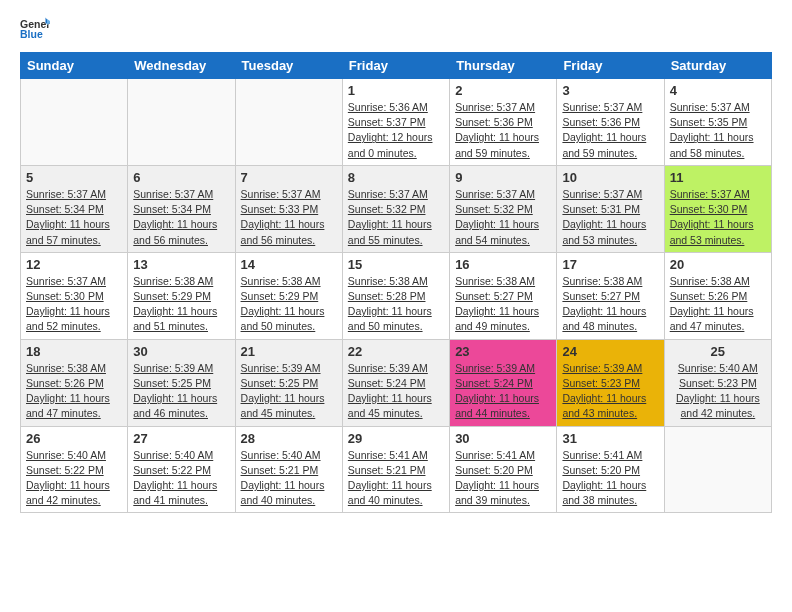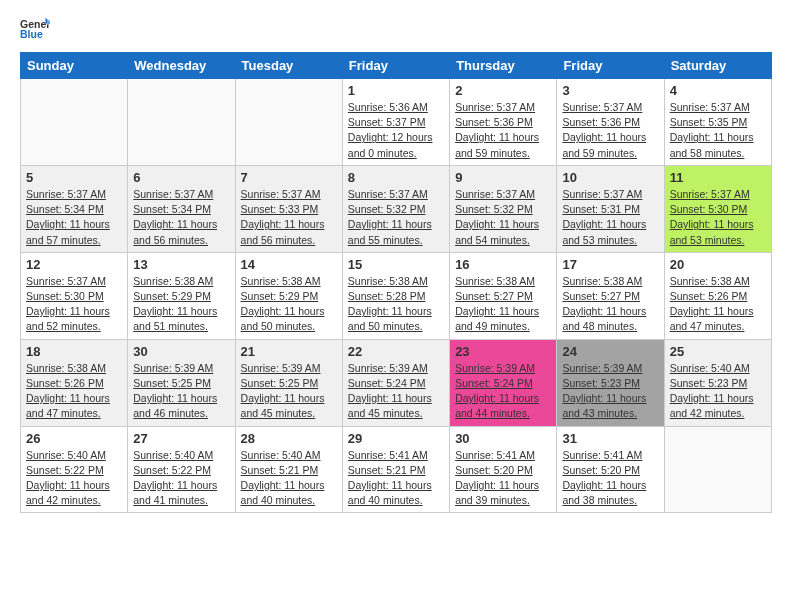--- a/index.html
+++ b/index.html
@@ -287,28 +287,28 @@
 Daylight: 11 hours
 and 45 minutes.</div>
           </td>
           <td style="background: #ec4899;">
             <span class="day-number">23</span>
             <div class="day-info" style="white-space: pre-line;">Sunrise: 5:39 AM
 Sunset: 5:24 PM
 Daylight: 11 hours
 and 44 minutes.</div>
           </td>
-          <td style="background: #a3a3a3; margin-left: 38px;">
+          <td style="background: #eab308; margin-left: 38px;">
             <span class="day-number">24</span>
             <div class="day-info" style="white-space: pre-line;">Sunrise: 5:39 AM
 Sunset: 5:23 PM
 Daylight: 11 hours
 and 43 minutes.</div>
           </td>
-          <td style="background: rgb(240, 240, 240);">
+          <td style="background: rgb(240, 240, 240); text-align: center;">
             <span class="day-number">25</span>
             <div class="day-info" style="white-space: pre-line;">Sunrise: 5:40 AM
 Sunset: 5:23 PM
 Daylight: 11 hours
 and 42 minutes.</div>
           </td>
         </tr>
         <tr>
           <td>
             <span class="day-number">26</span>

